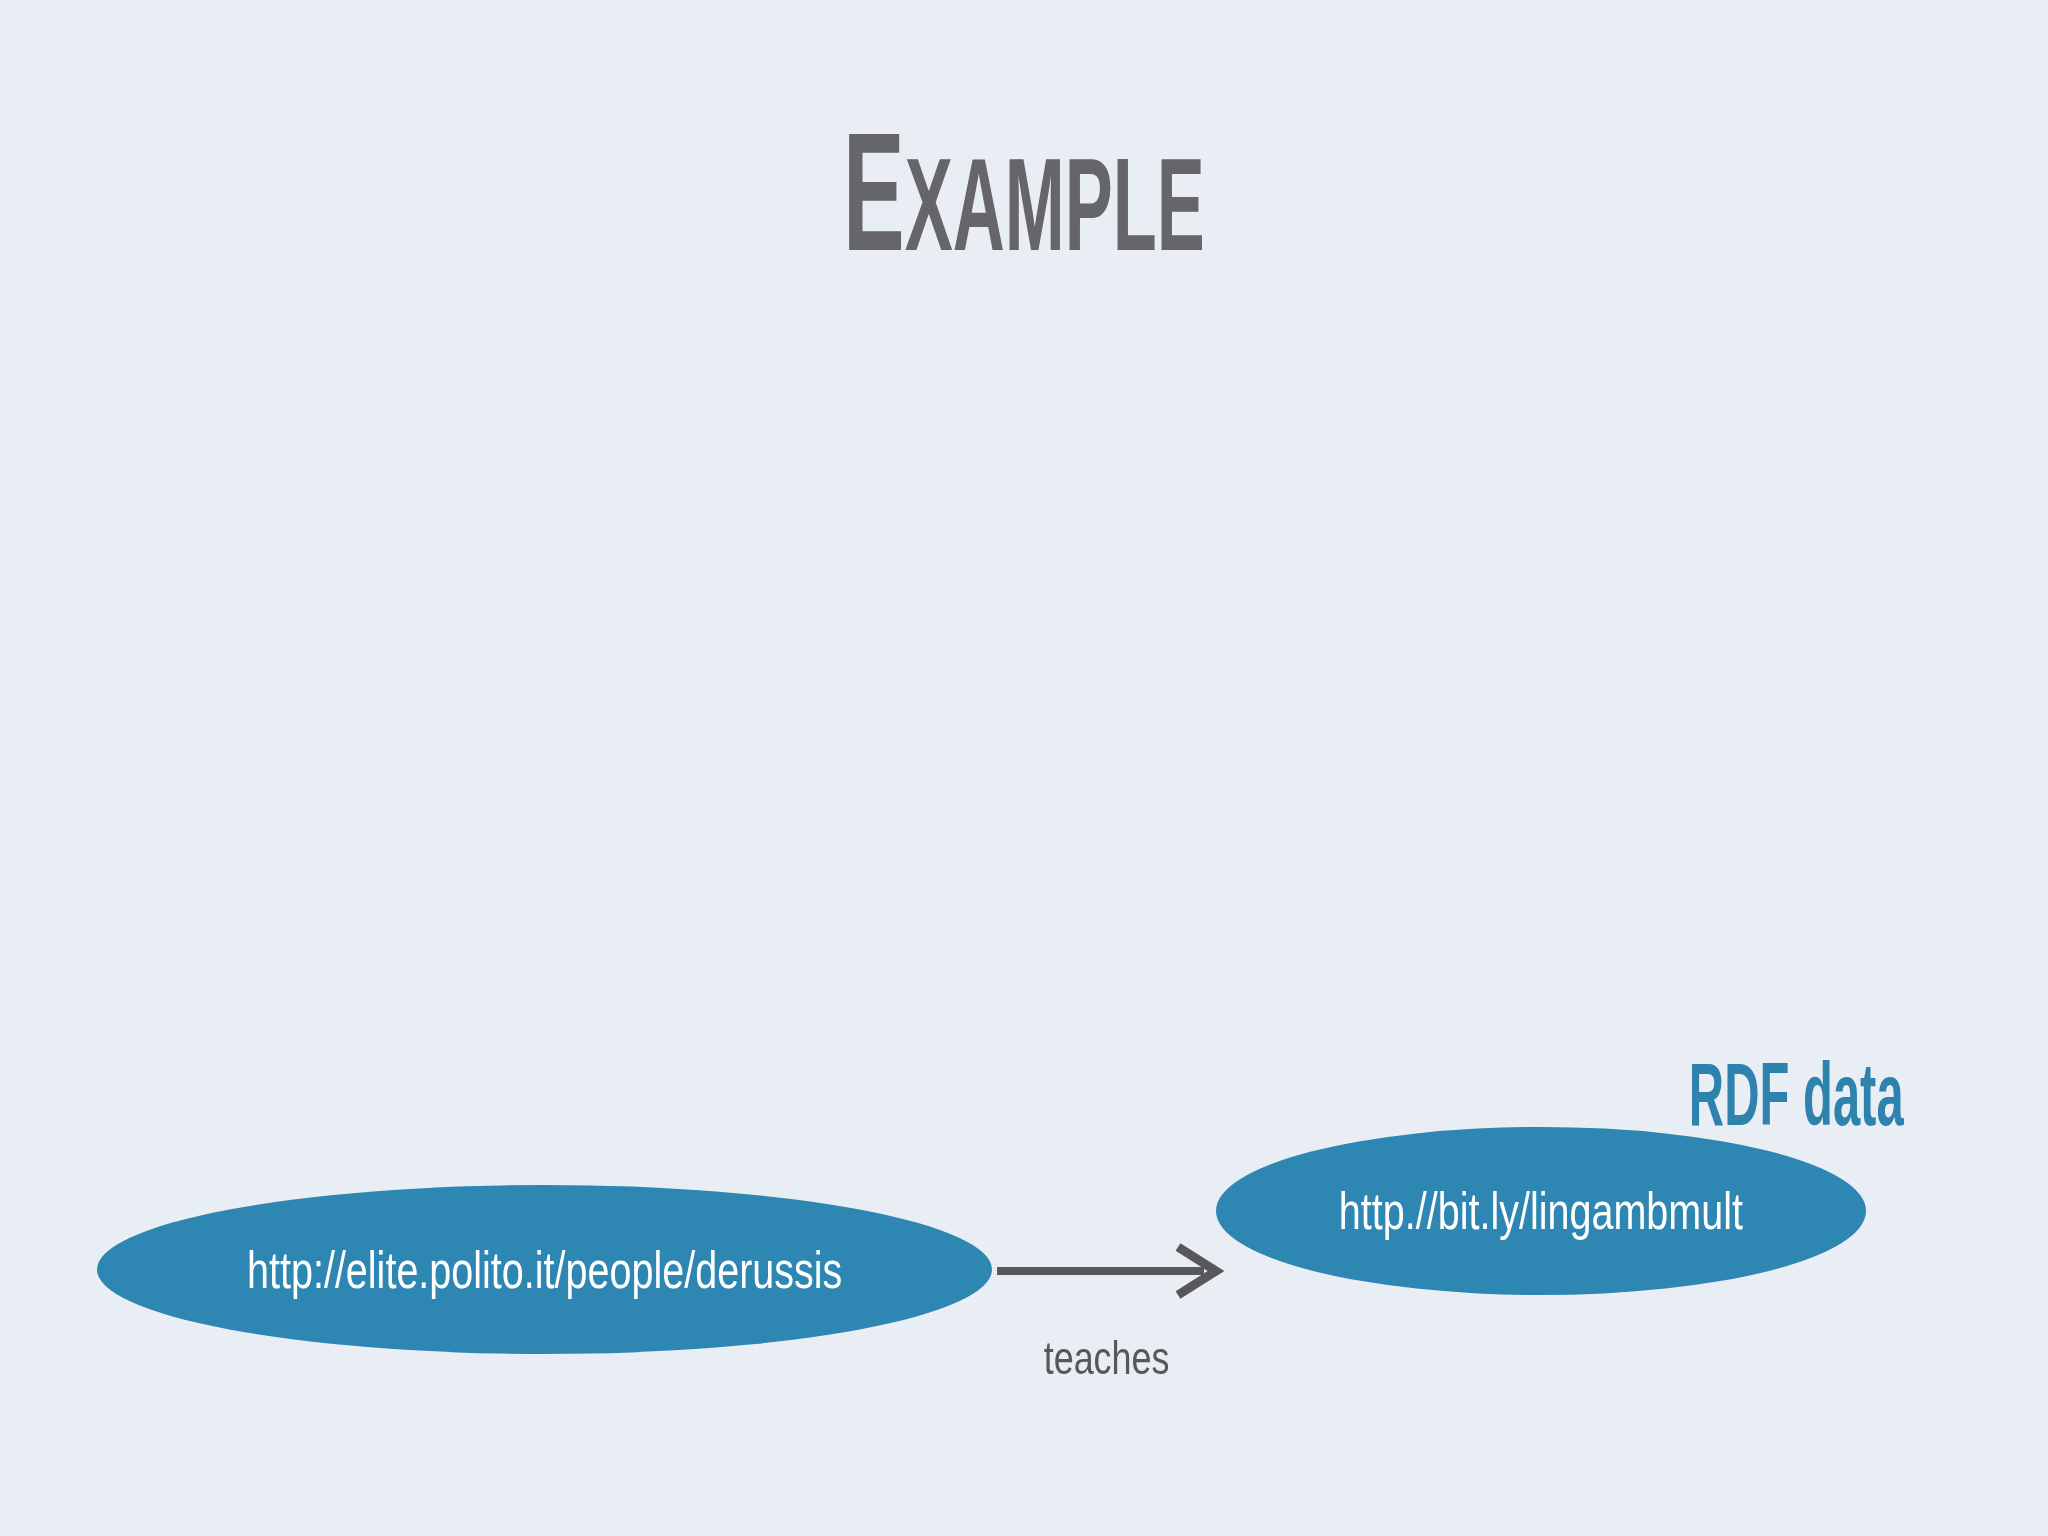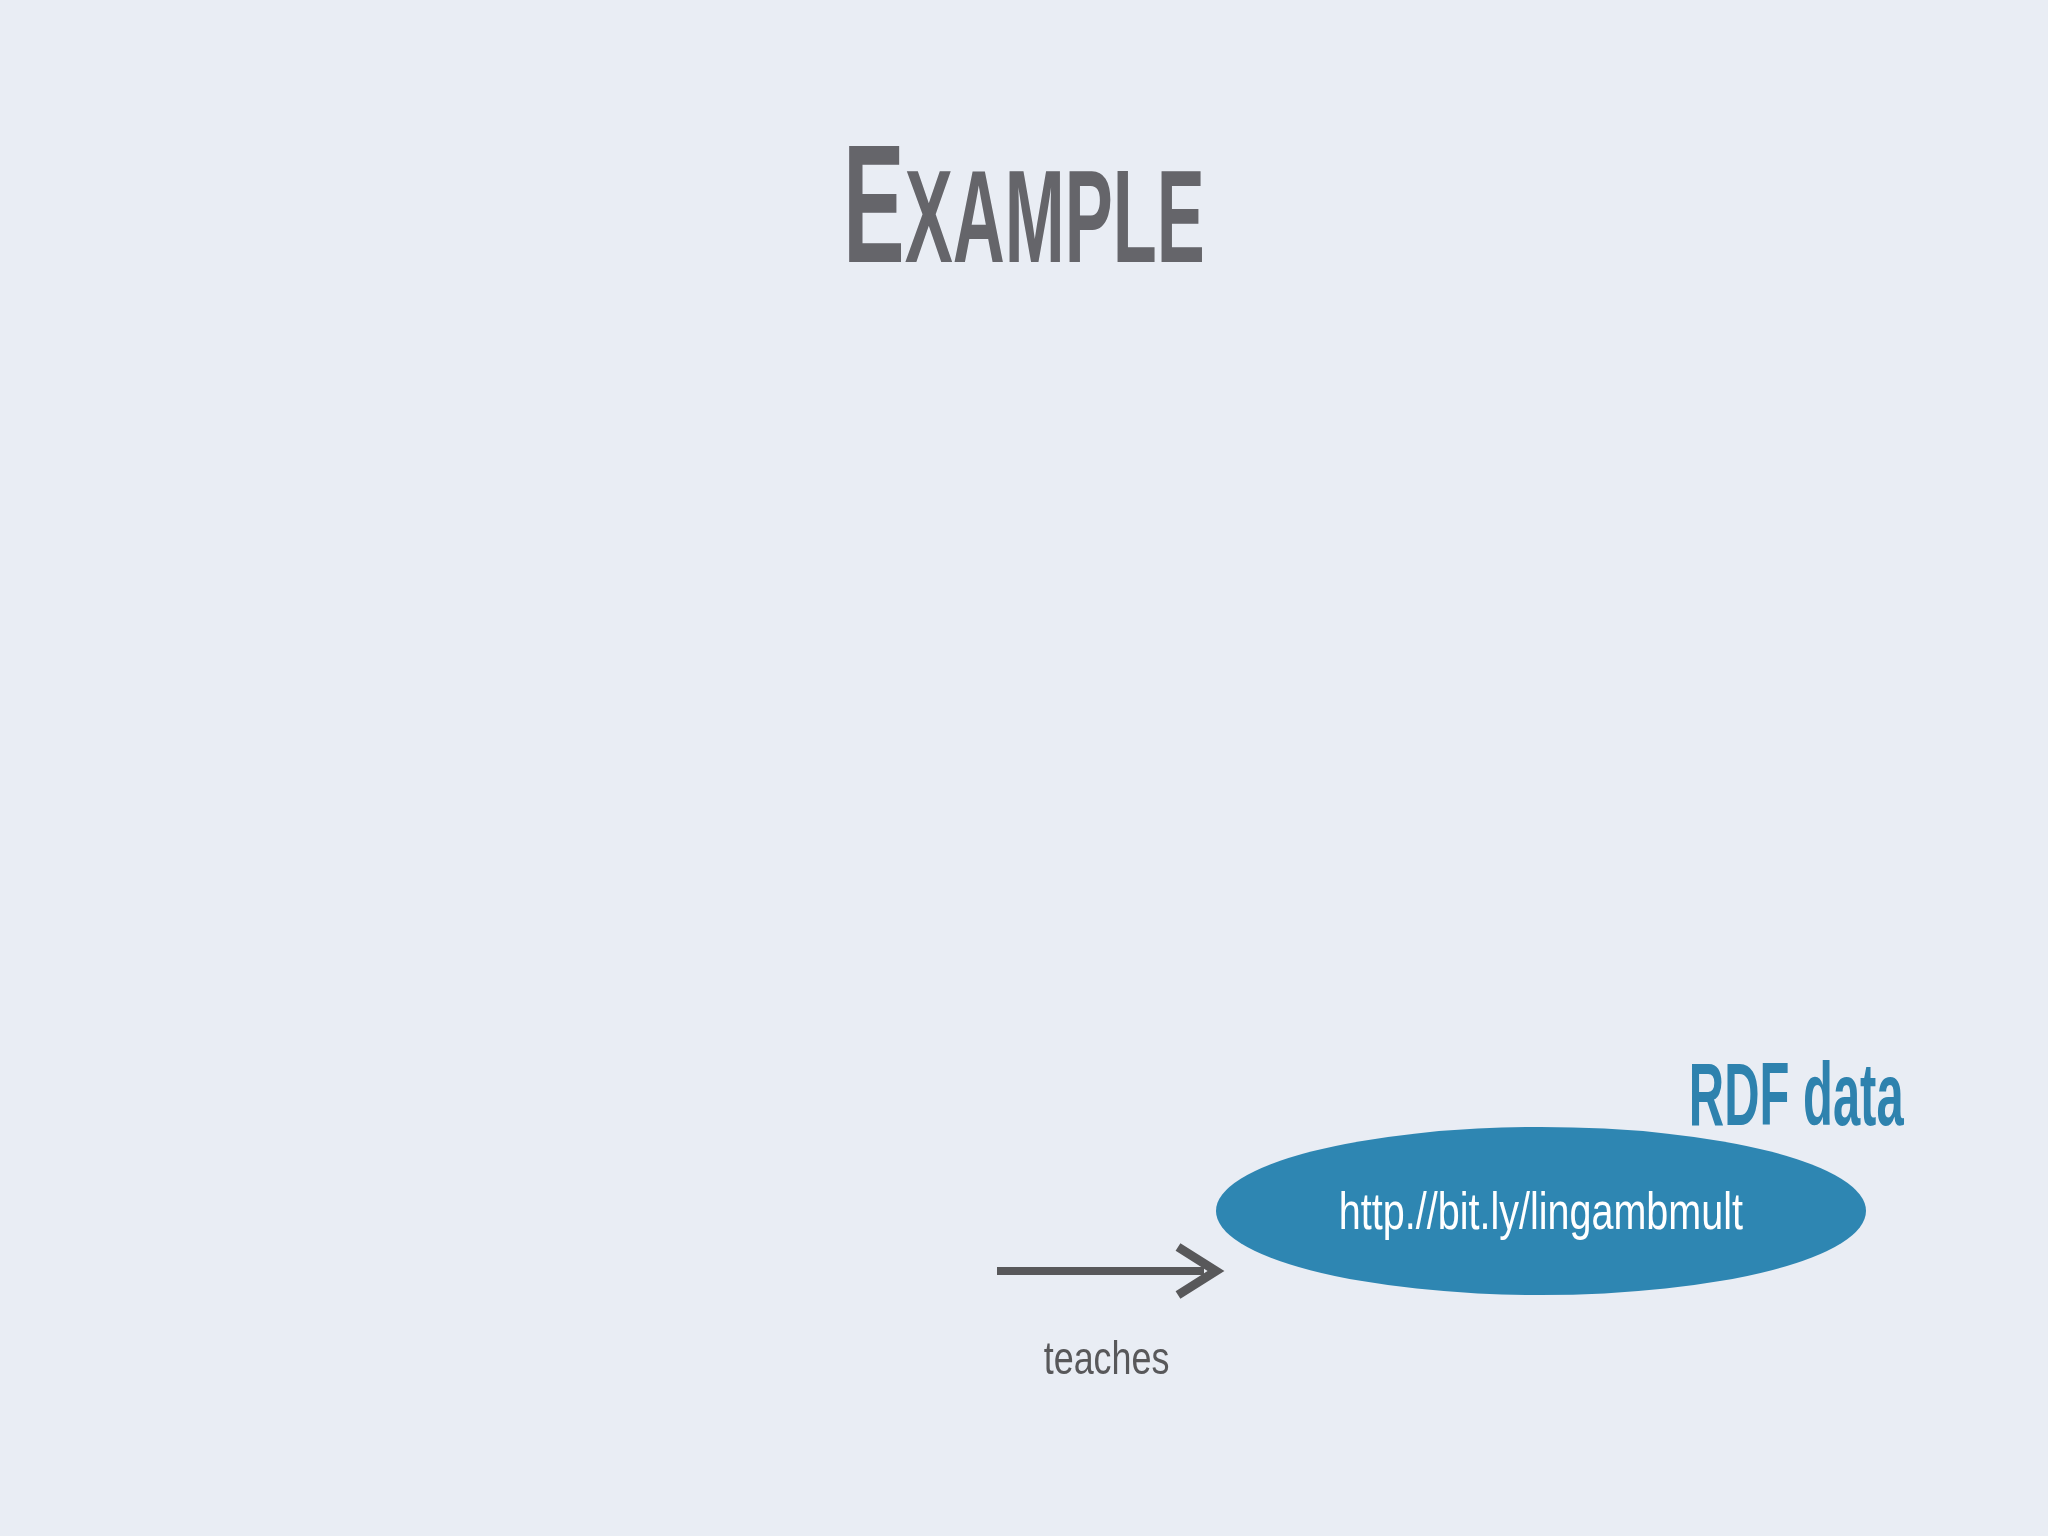--- a/index.html
+++ b/index.html
@@ -18,21 +18,21 @@
   }
   .slide{
     position:relative;
     width:2048px;height:1536px;
     background:var(--background);
     overflow:hidden;
   }
   
   .title{
     position:absolute;
-    top:120px;left:0;width:2048px;
+    top:108px;left:0;width:2048px;
     text-align:center;
     line-height:1;
     color:var(--title-text);
     font-weight:bold;
     white-space:nowrap;
   }
   .title .condense{
     display:inline-block;
     transform:scaleX(0.55);
     transform-origin:50% 50%;
@@ -97,20 +97,23 @@
 </style>
 </head>
 <body>
 
 <div class="slide">
 
   <h1 class="title"><span class="condense"><span class="t-initial">E</span><span class="t-rest">XAMPLE</span></span></h1>
 
   <div class="rdf-label"><span class="condense">RDF data</span></div>
 
+  <div class="node node-subject">
+    <span class="uri">http://elite.polito.it/people/derussis</span>
+  </div>
 
   <svg class="edge-arrow" viewBox="0 0 240 60" aria-hidden="true">
     <line x1="7" y1="30" x2="214" y2="30" stroke="var(--edge)" stroke-width="8"></line>
     <polyline points="188,6 226,30 188,54" fill="none" stroke="var(--edge)" stroke-width="9"></polyline>
   </svg>
 
   <div class="predicate"><span class="condense">teaches</span></div>
 
   <div class="node node-object">
     <span class="uri">http.//bit.ly/lingambmult</span>

